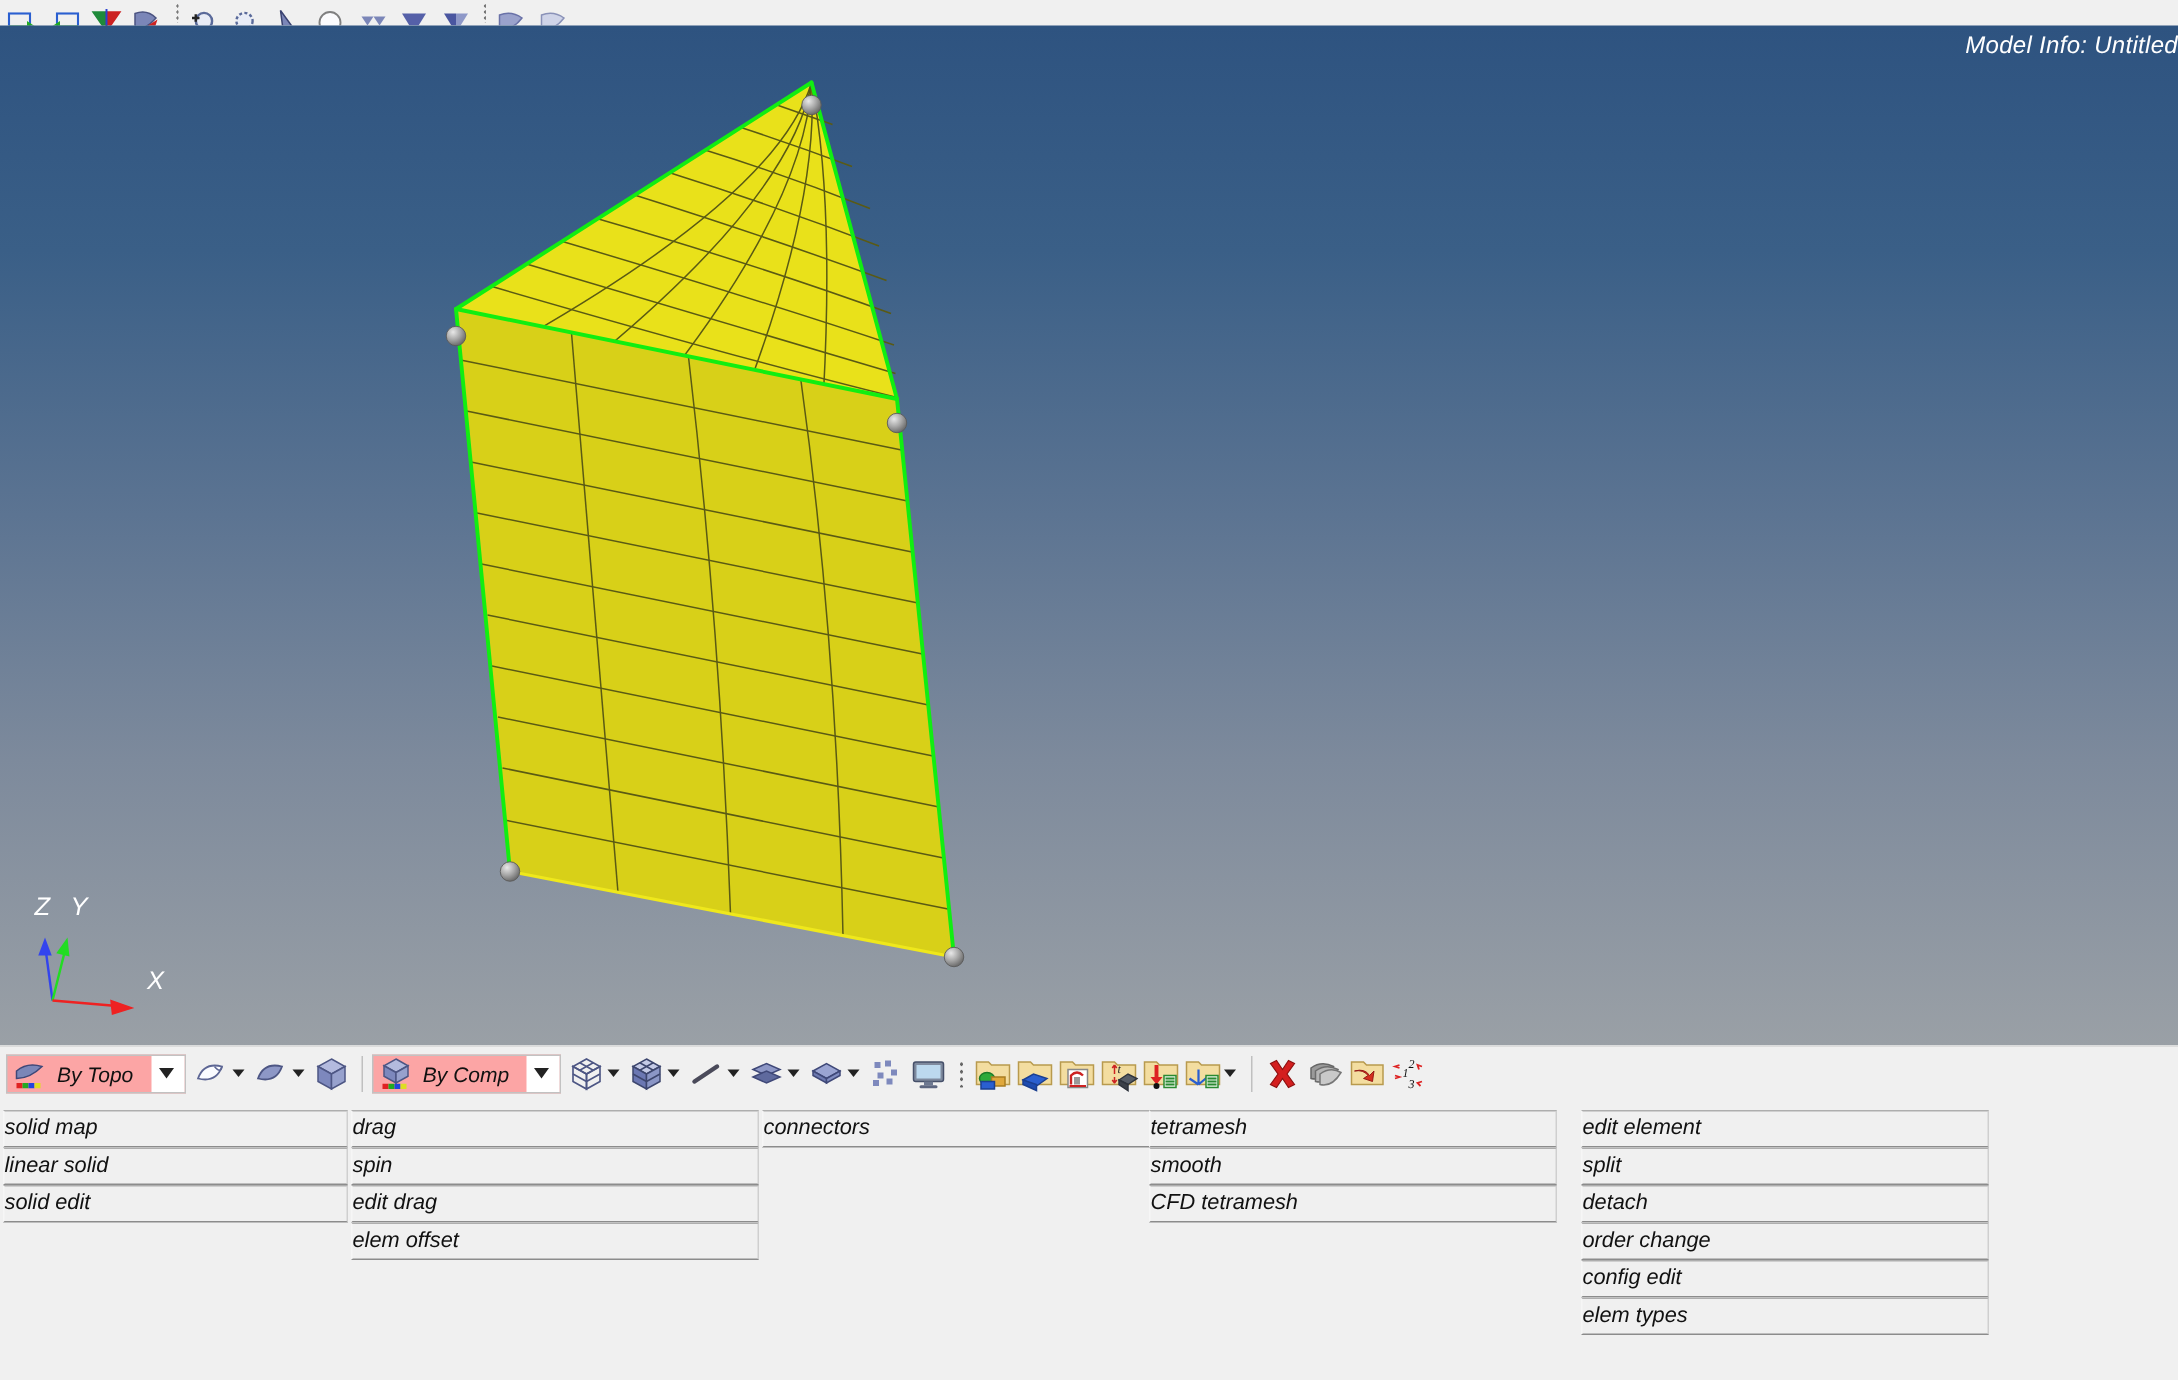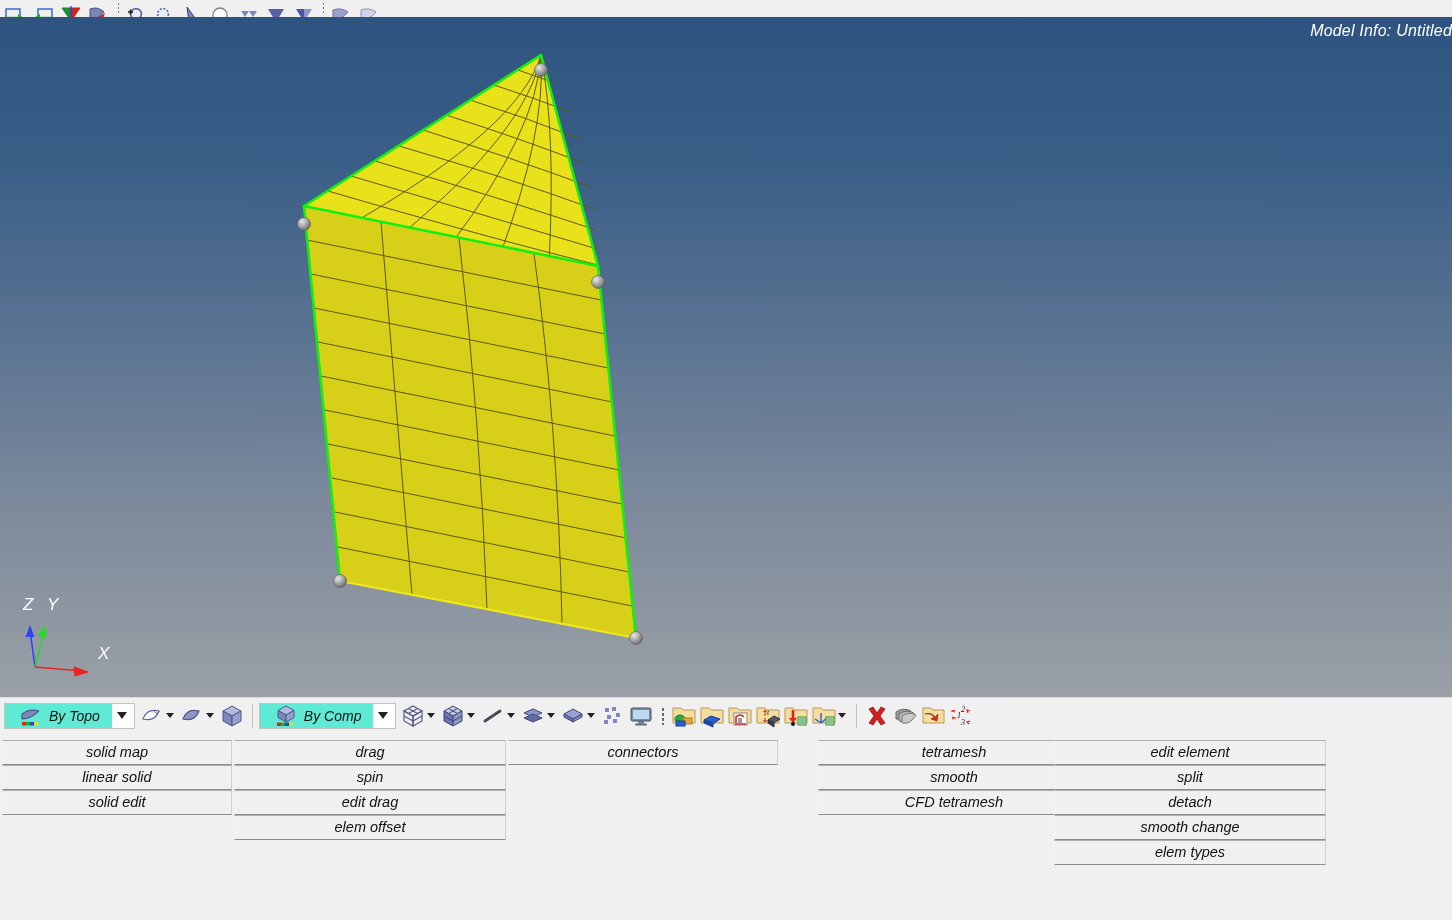--- a/index.html
+++ b/index.html
@@ -48,42 +48,42 @@
     padding-left:4px; border-top:1px solid #dcdcdc;
   }
   .tool { display:flex; align-items:center; height:30px; padding:0 1px; }
   .tool-icon { width:26px; height:26px; position:relative; display:flex;
                align-items:center; justify-content:center; }
   .caret { width:0;height:0;border-left:4px solid transparent;
            border-right:4px solid transparent;border-top:5px solid #222;
            margin:0 3px 0 1px; }
   .caret.big { border-left-width:5px;border-right-width:5px;border-top-width:7px; }
   .combo {
-    display:flex; align-items:center; height:26px; background:#5eead4;
-    border:1px solid #c2c2c2; padding:0 0 0 13px; margin-right:3px;
+    display:flex; align-items:center; height:26px; background:#fca5a5;
+    border:1px solid #c2c2c2; padding:0 0 0 2px; margin-right:3px;
   }
   .combo .lbl { font-size:14px; color:#111; padding:0 12px 0 5px; white-space:nowrap; }
   .combo .arrowbox { width:22px; height:24px; display:flex; align-items:center;
                      justify-content:center; background:#fff; }
   .vsep { width:1px; height:24px; background:#c0c0c0; margin:0 6px; }
   .dotsep { width:9px; height:24px; position:relative; margin:0 3px; }
   .dotsep::before{
     content:""; position:absolute; left:4px; top:3px; width:2px; height:18px;
     background:radial-gradient(circle,#666 42%, transparent 43%) 0 0/2px 5px repeat-y;
   }
 
   
   #panel {
     position:absolute; left:0; top:733px; width:1452px; height:187px;
     background:#f0f0f0;
   }
   .pcol { position:absolute; top:7px; }
   .pbtn {
     display:block; width:100%; height:25px; line-height:23px;
-    background:#f0f0f0; text-align:center; font-size:14.5px; color:#111;
+    background:#f0f0f0; text-align:left; font-size:14.5px; color:#111;
     border-top:1px solid #aeaeae; border-bottom:1px solid #8c8c8c;
     border-left:1px solid #f6f6f6; border-right:1px solid #cfcfcf;
     white-space:nowrap; overflow:hidden;
   }
 </style>
 </head>
 <body>
 
 <div id="app">
 
@@ -554,27 +554,28 @@
       </div>
       <div class="pcol" style="left: 234px; width: 272px;">
         <div class="pbtn">drag</div>
         <div class="pbtn">spin</div>
         <div class="pbtn">edit drag</div>
         <div class="pbtn">elem offset</div>
       </div>
       <div class="pcol" style="left: 508px; width: 270px;">
         <div class="pbtn">connectors</div>
       </div>
-      <div class="pcol" style="left: 818px; width: 272px;">
+      <div class="pcol" style="left: 766px; width: 272px;">
         <div class="pbtn">tetramesh</div>
         <div class="pbtn">smooth</div>
         <div class="pbtn">CFD tetramesh</div>
       </div>
       <div class="pcol" style="left: 1054px; width: 272px;">
         <div class="pbtn">edit element</div>
         <div class="pbtn">split</div>
         <div class="pbtn">detach</div>
-        <div class="pbtn">smooth change</div>
+        <div class="pbtn">order change</div>
+        <div class="pbtn">config edit</div>
         <div class="pbtn">elem types</div>
       </div>
     </div>
 
 </div>
 
 </body></html>

